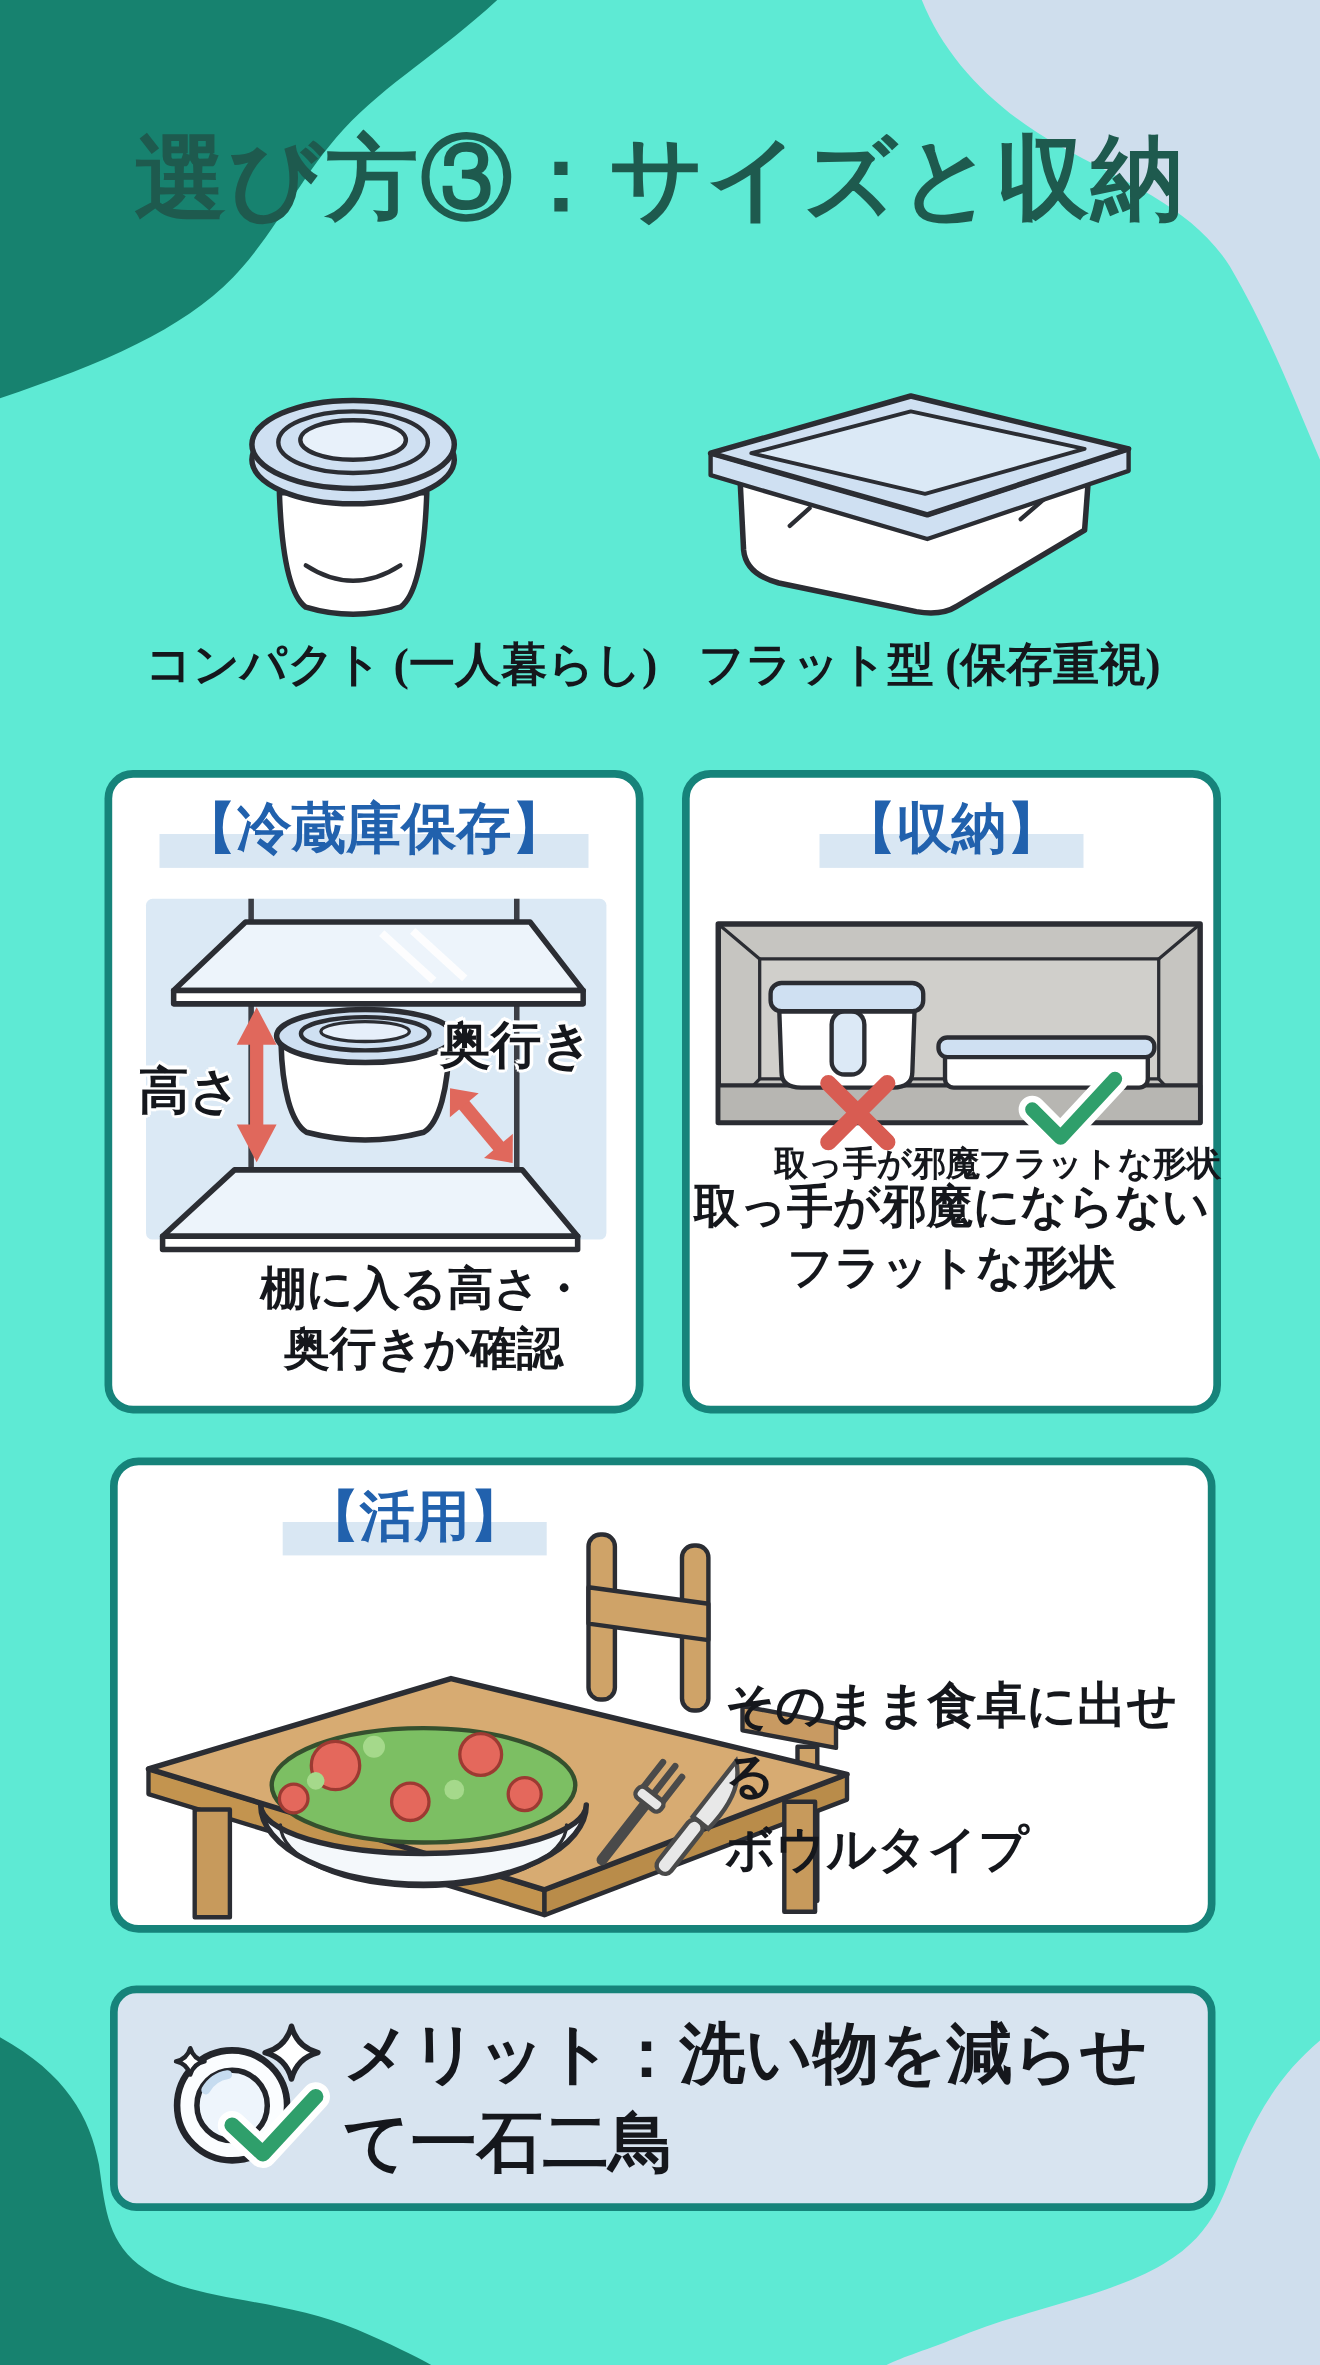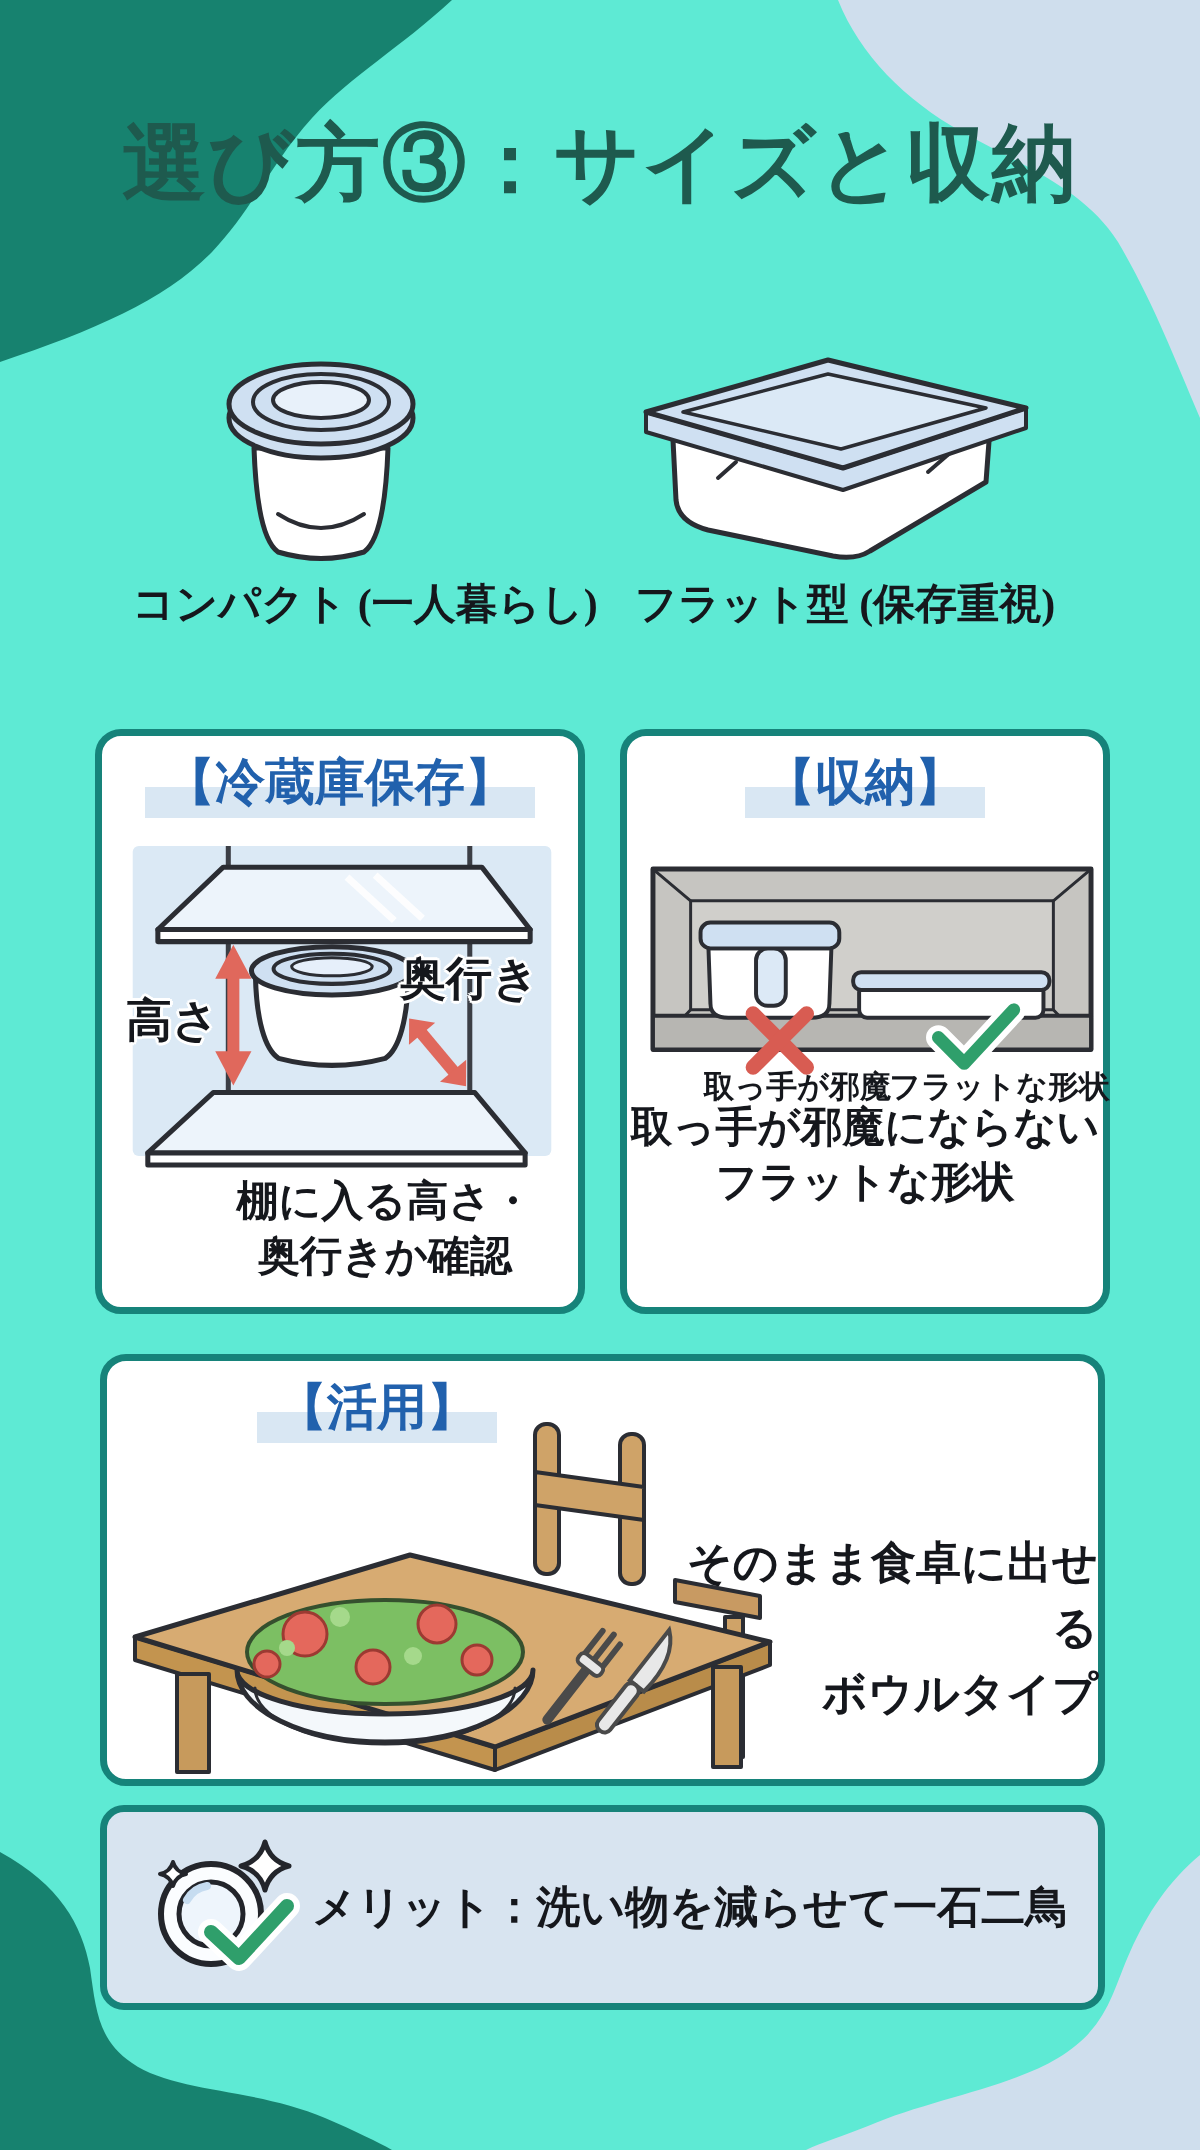--- a/index.html
+++ b/index.html
@@ -38,21 +38,20 @@
     position:absolute;top:576px;font-size:42px;font-weight:800;
     text-align:center;color:var(--text-black);
   }
   .type-label.compact{left:130px;width:470px;}
   .type-label.flat{left:620px;width:450px;}
 
   .card{
     position:absolute;background:#ffffff;
     border:7px solid var(--card-border-teal);border-radius:26px;
     box-sizing:border-box;
-    margin-top:29px;
   }
   .card-fridge{left:95px;top:700px;width:490px;height:585px;}
   .card-storage{left:620px;top:700px;width:490px;height:585px;}
   .card-use{left:100px;top:1325px;width:1005px;height:432px;}
 
   .card-header{
     position:absolute;top:18px;left:0;width:100%;text-align:center;margin:0;
   }
   .card-header .hl{
     display:inline-block;font-size:50px;font-weight:800;color:var(--header-blue);
@@ -76,32 +75,32 @@
   }
   .card-fridge .caption{top:438px;padding-left:45px;}
   .card-storage .caption{top:364px;}
 
   .mini-labels{position:absolute;top:330px;left:0;width:100%;}
   .mini-label{position:absolute;font-size:31px;font-weight:800;text-align:right;color:var(--text-black);}
   .mini-label.bad{left:14px;width:250px;}
   .mini-label.good{left:248px;width:235px;}
 
   .use-caption{
-    position:absolute;left:552px;top:170px;margin:0;text-align:right;
+    position:absolute;left:552px;top:186px;margin:0;text-align:left;
     font-size:45px;font-weight:800;line-height:1.45;color:var(--text-black);
   }
 
   .merit-box{
     position:absolute;left:100px;top:1805px;width:1005px;height:205px;
     background:var(--merit-bg);border:7px solid var(--card-border-teal);
     border-radius:24px;box-sizing:border-box;
   }
   .merit-text{
     position:absolute;left:205px;top:0;height:100%;display:flex;align-items:center;
-    font-size:44px;font-weight:800;color:var(--text-black);margin:0;
+    font-size:60px;font-weight:800;color:var(--text-black);margin:0;
   }
   .merit-icon{position:absolute;left:40px;top:18px;}
 
   svg{display:block;}
   .outline{stroke:#2B2D33;stroke-linejoin:round;stroke-linecap:round;}
   .fill-lid{fill:var(--lid-blue);}
   .fill-white{fill:#ffffff;}
 </style>
 </head>
 <body>

